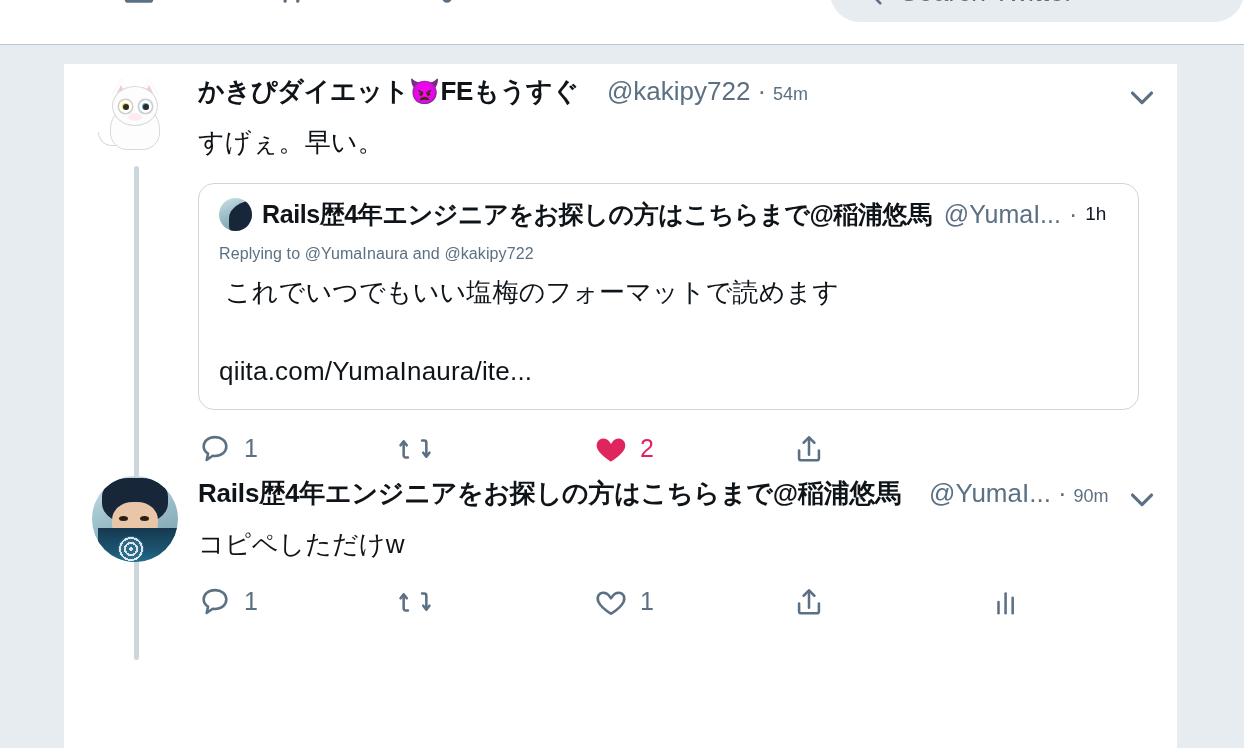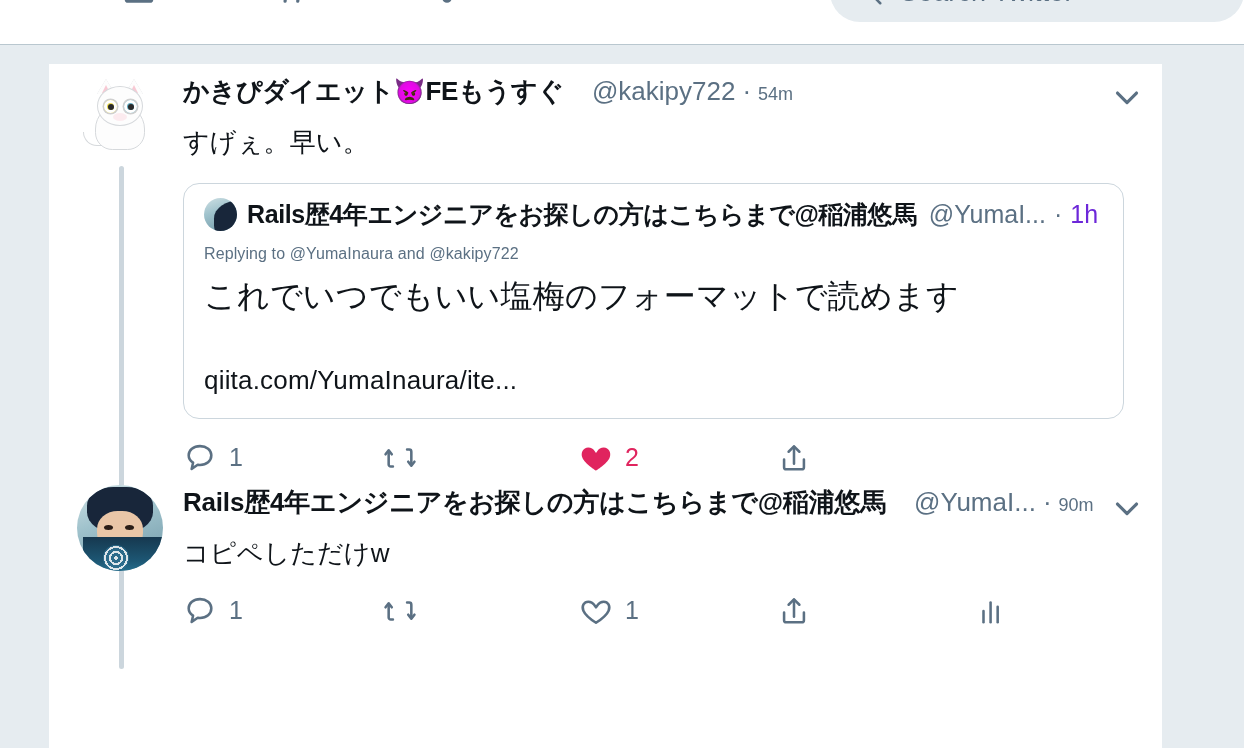--- a/index.html
+++ b/index.html
@@ -31,21 +31,21 @@
     width: 414px; height: 60px;
     background: #e6ecf0; border-radius: 30px;
     display: flex; align-items: center; padding-left: 24px; gap: 16px;
   }
   .search-ic { width: 30px; height: 30px; color: #5b7083; flex: none; }
   .search-ic svg { width: 30px; height: 30px; display: block; }
   .search-ph { font-size: 27px; color: #5b7083; letter-spacing: .1px; }
 
   
   .column {
-    position: absolute; top: 64px; left: 49px;
+    position: absolute; top: 64px; left: 64px;
     width: 1113px; height: 684px;
     background: #ffffff;
   }
 
   
   .tweet { position: relative; display: flex; padding: 10px 16px 0 28px; }
   .tweet-left { width: 94px; flex: none; position: relative; }
   .avatar {
     width: 86px; height: 86px; border-radius: 50%;
     overflow: hidden; position: relative; background: #fff;
@@ -84,23 +84,23 @@
     padding: 14px 20px 22px 20px;
   }
   .q-head { display: flex; align-items: center; white-space: nowrap; }
   .q-avatar {
     width: 33px; height: 33px; border-radius: 50%;
     overflow: hidden; flex: none; margin-right: 10px; position: relative;
   }
   .q-name { font-size: 25px; font-weight: bold; color: #0f1419; letter-spacing: -0.4px; }
   .q-handle { font-size: 25px; color: #5b7083; margin-left: 12px; }
   .q-dot { font-size: 25px; color: #5b7083; margin: 0 8px; }
-  .q-time { font-size: 25px; color: #6d28d9; }
+  .q-time { font-size: 19px; color: #0f172a; }
   .q-reply { font-size: 16px; color: #5b7083; margin-top: 14px; letter-spacing: .1px; }
-  .q-text { font-size: 32px; color: #0f1419; margin-top: 12px; letter-spacing: .2px; }
+  .q-text { font-size: 26px; color: #0f1419; margin-top: 12px; letter-spacing: .2px; margin-left: 6px; }
   .q-link { font-size: 26px; color: #0f1419; margin-top: 46px; letter-spacing: .2px; }
 
   
   .actions {
     display: flex; align-items: center;
     margin-top: 22px; padding-bottom: 6px;
   }
   .act { display: flex; align-items: center; color: #5b7083; }
   .act .ic { width: 34px; height: 34px; display: block; }
   .act .ic svg { width: 34px; height: 34px; display: block; }

